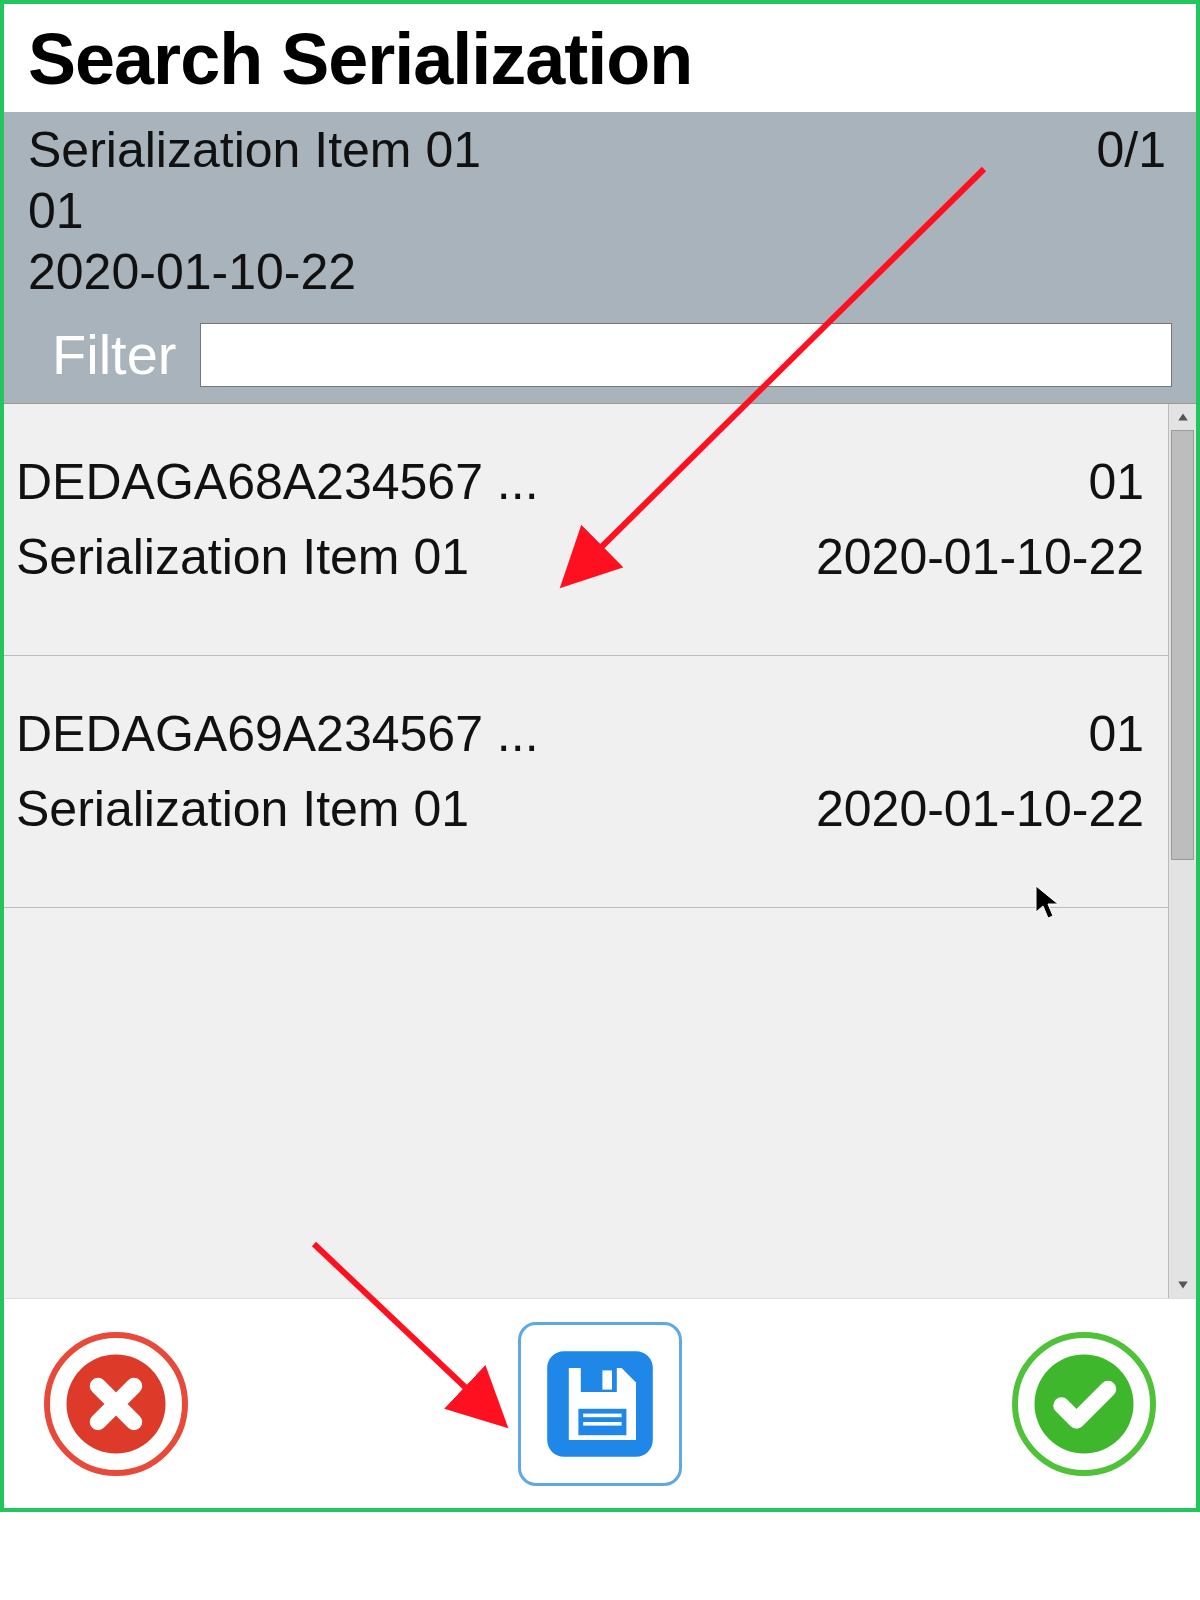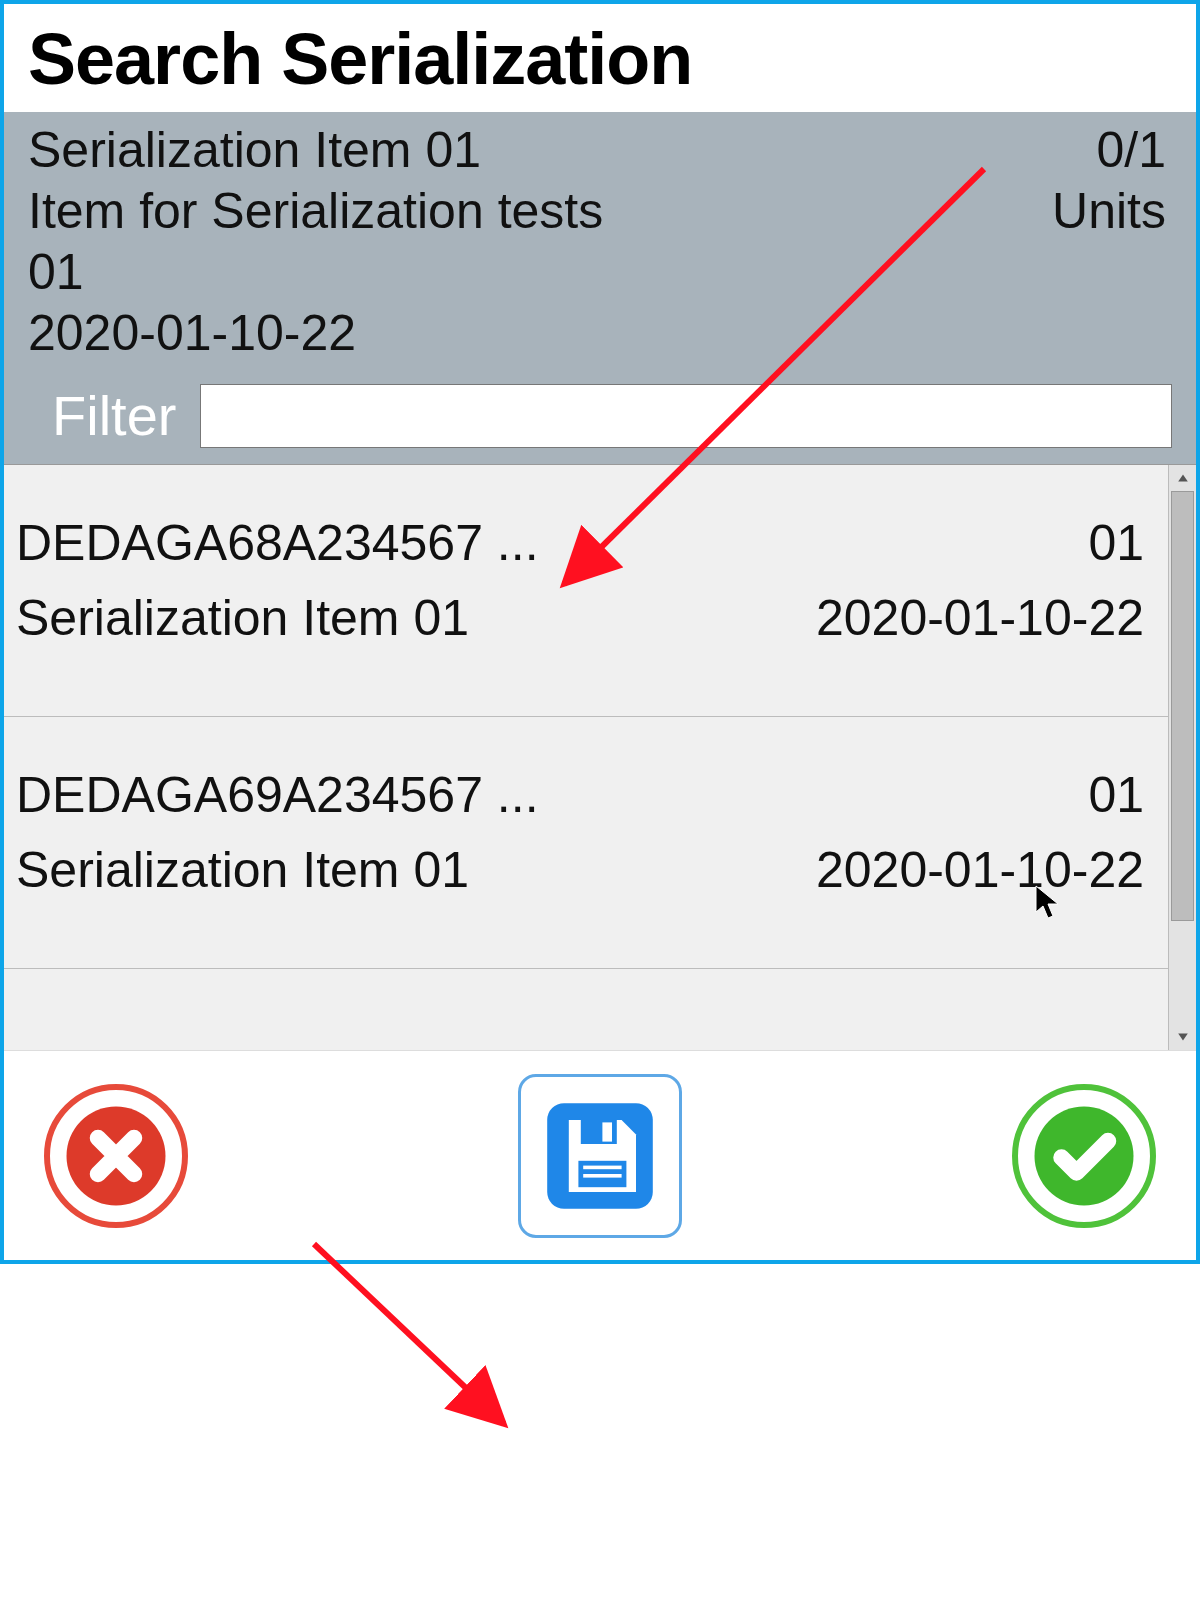--- a/index.html
+++ b/index.html
@@ -3,22 +3,22 @@
 <meta charset="utf-8">
 <style>
   * { box-sizing: border-box; }
   html, body {
     margin: 0; padding: 0;
     width: 1200px; height: 1600px;
     font-family: Arial, Helvetica, sans-serif;
     background: #fff;
   }
   .window {
-    width: 1200px; height: 1264px;
-    border: 4px solid #0ea5e9;
+    width: 1200px; height: 1512px;
+    border: 4px solid #22c55e;
     display: flex;
     flex-direction: column;
     position: relative;
     background: #fff;
   }
   .title {
     font-size: 72px;
     font-weight: 900;
     padding: 14px 24px 12px 24px;
     color: #000;
@@ -151,24 +151,20 @@
 <body>
 
 <div class="window">
 
   <div class="title">Search Serialization</div>
 
   <div class="info-panel">
     <div class="info-row">
       <span class="info-left">Serialization Item 01</span>
       <span class="info-right">0/1</span>
-    </div>
-    <div class="info-row">
-      <span class="info-left">Item for Serialization tests</span>
-      <span class="info-right">Units</span>
     </div>
     <div>01</div>
     <div>2020-01-10-22</div>
 
     <div class="filter-row">
       <span class="filter-label">Filter</span>
       <input class="filter-input" type="text" value="" style="">
     </div>
   </div>
 

